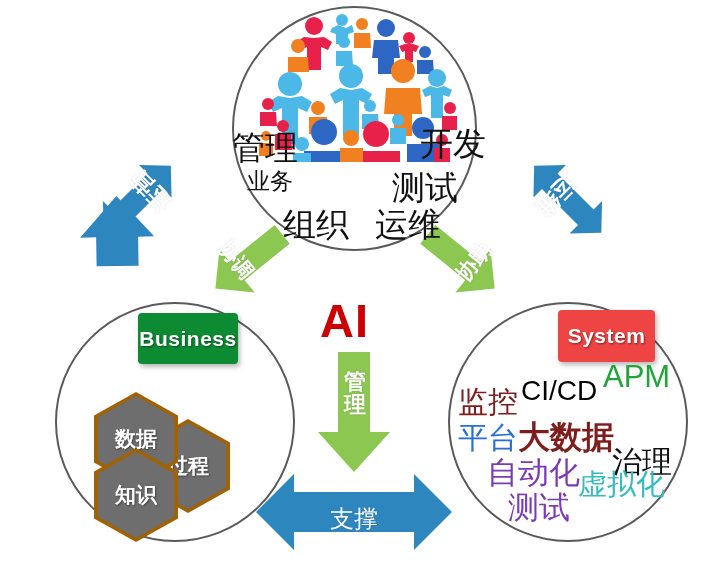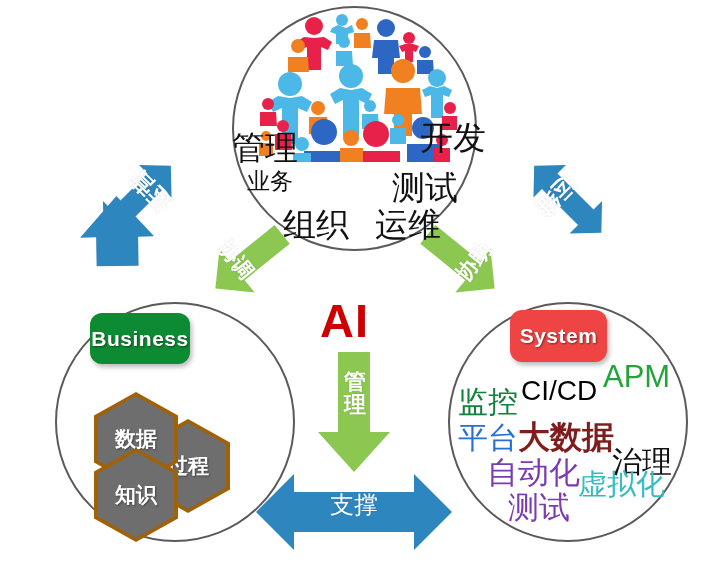--- a/index.html
+++ b/index.html
@@ -50,41 +50,42 @@
   
   .cn-label {
     position: absolute;
     color: #111111;
     font-family: "Liberation Sans", "DejaVu Sans", sans-serif;
     font-weight: 400;
     white-space: nowrap;
     z-index: 6;
   }
   #lbl-guanli  { left: 232px; top: 126px; font-size: 33px; }
-  #lbl-kaifa   { left: 420px; top: 116px; font-size: 33px; }
+  #lbl-kaifa   { left: 420px; top: 122px; font-size: 33px; }
   #lbl-yewu    { left: 247px; top: 166px; font-size: 23px; }
   #lbl-ceshi   { left: 392px; top: 166px; font-size: 33px; }
   #lbl-zuzhi   { left: 283px; top: 203px; font-size: 33px; }
   #lbl-yunwei  { left: 375px; top: 203px; font-size: 33px; }
 
   
   .badge {
     position: absolute;
-    border-radius: 12px;
+    border-radius: 4px;
     display: flex;
     align-items: center;
     justify-content: center;
     color: #ffffff;
     font-weight: bold;
     font-size: 21px;
     letter-spacing: 0.5px;
     text-shadow: 1px 1px 2px rgba(0,0,0,0.45);
     box-shadow: 2px 3px 5px rgba(0,0,0,0.28);
     z-index: 6;
     font-family: "Liberation Sans", "DejaVu Sans", sans-serif;
+    margin-left: 48px;
   }
   #badge-business {
     left: 90px; top: 313px;
     width: 100px; height: 51px;
     background: #0d8b32;
   }
   #badge-system {
     left: 510px; top: 310px;
     width: 97px; height: 52px;
     background: #ef4444;
@@ -125,21 +126,21 @@
   #hex-know    { left: 94px;  top: 448px; z-index: 7; }
 
   
   .tag {
     position: absolute;
     white-space: nowrap;
     font-family: "Liberation Sans", "DejaVu Sans", sans-serif;
     z-index: 6;
   }
   #tag-apm     { left: 603px; top: 359px; font-size: 31px; color: #23a43a; }
-  #tag-jiankong{ left: 458px; top: 382px; font-size: 30px; color: #15803d; }
+  #tag-jiankong{ left: 458px; top: 382px; font-size: 30px; color: #7f1d1d; }
   #tag-pingtai { left: 458px; top: 418px; font-size: 30px; color: #2a6fd4; }
   #tag-cicd    { left: 521px; top: 375px; font-size: 28px; color: #000000; font-weight: normal; }
   #tag-bigdata { left: 518px; top: 416px; font-size: 32px; color: #7f1d1d; font-weight: bold; }
   #tag-fuwu    { left: 612px; top: 404px; font-size: 30px; color: #111111; }
   #tag-zhili   { left: 612px; top: 442px; font-size: 30px; color: #111111; }
   #tag-auto    { left: 487px; top: 452px; font-size: 31px; color: #7a3bb5; }
   #tag-test    { left: 508px; top: 487px; font-size: 31px; color: #7a3bb5; }
   #tag-virtual { left: 578px; top: 465px; font-size: 29px; color: #35bcbf; }
 
   
@@ -196,21 +197,21 @@
   }
   #lab-guanli-arrow {
     left: 343px; top: 370px;
     font-size: 22px;
     width: 24px;
     line-height: 1.05;
     white-space: normal;
     text-align: center;
   }
   #lab-zhicheng {
-    left: 330px; top: 489px;
+    left: 330px; top: 503px;
     font-size: 24px;
     color: #ffffff;
     font-weight: normal;
   }
 </style>
 </head>
 <body>
 
 <div id="canvas">
 

